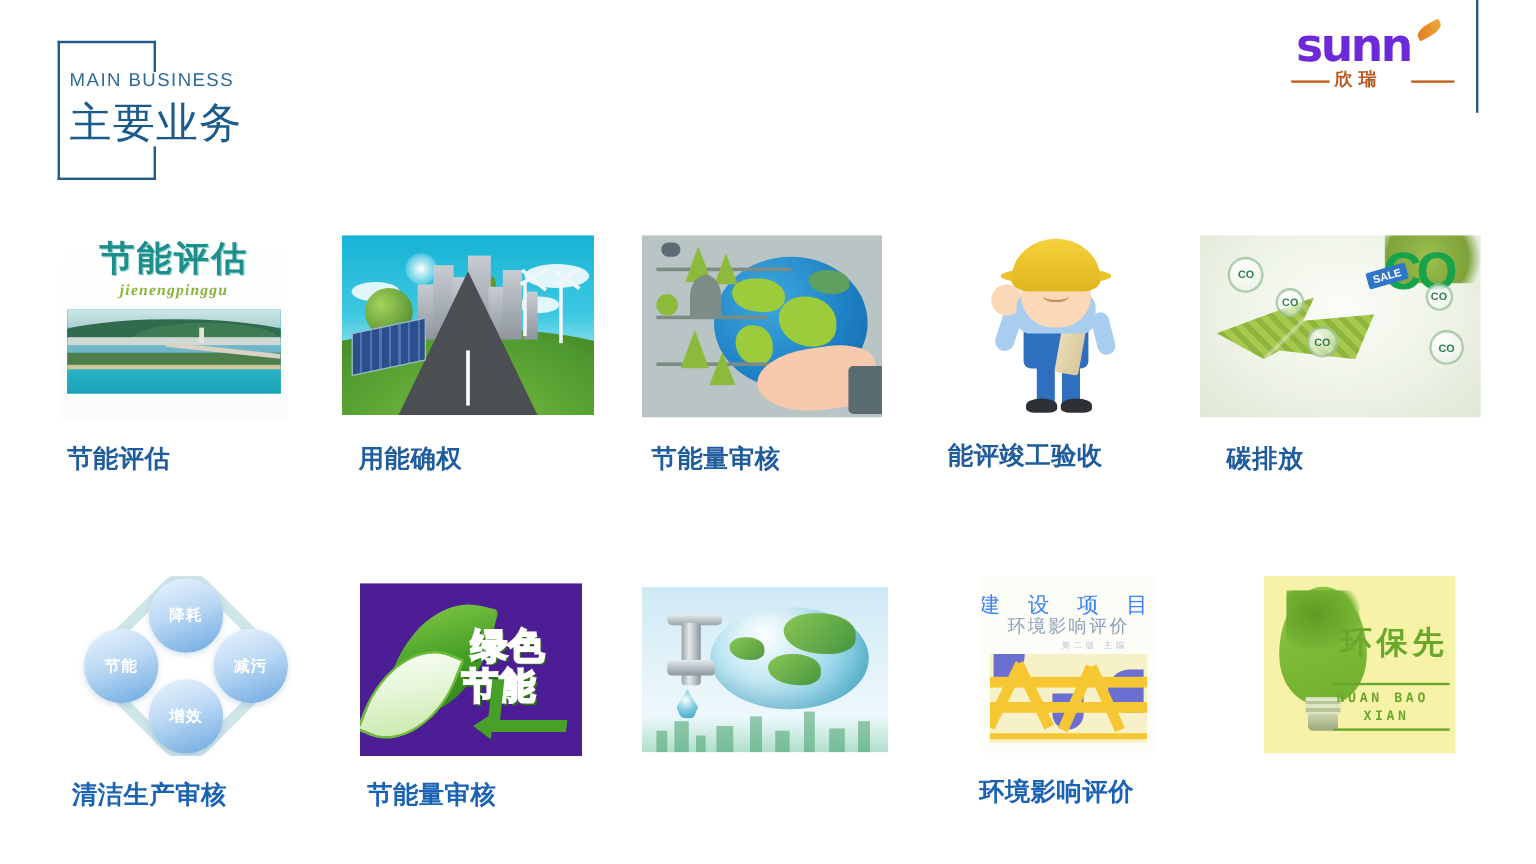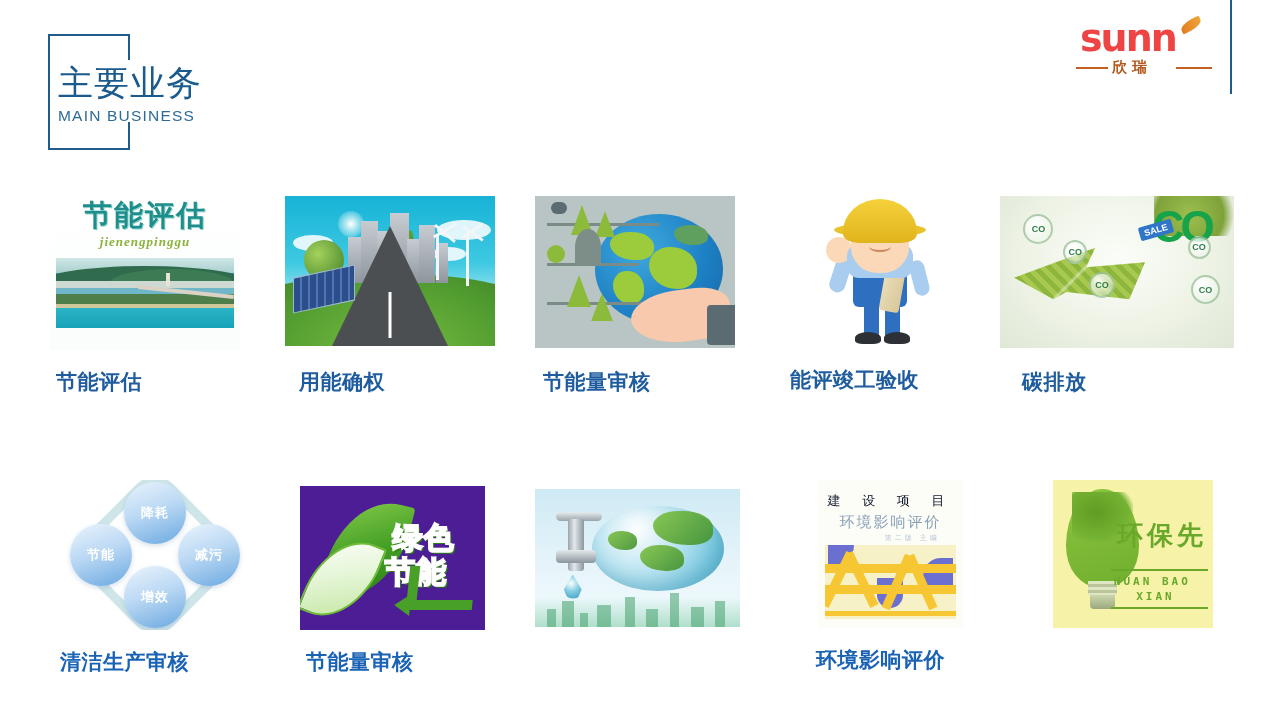--- a/index.html
+++ b/index.html
@@ -62,21 +62,21 @@
     width: 140px;
     height: 62px;
   }
   #logo-word {
     position: absolute;
     left: 4px;
     top: 0px;
     font-size: 38px;
     font-weight: 700;
     letter-spacing: -2px;
-    color: #ef4444;
+    color: #6d28d9;
     font-family: "DejaVu Sans", sans-serif;
     line-height: 40px;
   }
   #logo-leaf {
     position: absolute;
     left: 104px;
     top: 2px;
     width: 22px;
     height: 10px;
     background: linear-gradient(100deg, #E07B20 0%, #EFA83B 100%);
@@ -294,21 +294,21 @@
   .wt-drop { position:absolute; left:14%; top:62%; width:18px; height:24px;
     background: radial-gradient(circle at 40% 35%, #ffffff 0%, #7fcbe2 45%, #3a97be 100%);
     border-radius: 50% 50% 50% 50% / 62% 62% 38% 38%; clip-path: polygon(50% 0,100% 62%,78% 100%,22% 100%,0 62%); }
   .wt-skyline { position:absolute; left:0; right:0; bottom:0; height:22%;
     background: linear-gradient(transparent, rgba(120,200,160,.55)); }
   .wt-bldg { position:absolute; bottom:0; background: rgba(70,160,110,.55); }
 
   
   .art-book { width:100%; height:100%; position:relative; background:#fdfdf8; overflow:hidden; }
   .bk-t1 { position:absolute; left:50%; transform:translateX(-50%); top:8%;
-    font-size:13px; color:#0f172a; letter-spacing:9px; white-space:nowrap; font-weight:400; }
+    font-size:18px; color:#3b82f6; letter-spacing:9px; white-space:nowrap; font-weight:400; }
   .bk-t2 { position:absolute; left:50%; transform:translateX(-50%); top:22%;
     font-size:15px; color:#8aa0b8; letter-spacing:2px; white-space:nowrap; font-weight:400; }
   .bk-t3 { position:absolute; right:16%; top:36%; font-size:7px; color:#b9c6d4; letter-spacing:3px; }
   .bk-art { position:absolute; left:5%; right:5%; top:44%; bottom:6%;
     background:#f7f1c8; overflow:hidden; }
   .bk-bar { position:absolute; background:#f6c732; }
   .bk-circle { position:absolute; background:#6b6fd0; }
 
   
   .art-bulb { width:100%; height:100%; position:relative; background:#f6f2a8; overflow:hidden; }
@@ -332,22 +332,22 @@
 
 <div id="title-block">
   <div class="frame-line frame-top"></div>
   <div class="frame-line frame-left"></div>
   <div class="frame-line frame-bottom"></div>
   <div class="frame-line frame-right-top"></div>
   <div class="frame-line frame-right-bottom"></div>
 </div>
 
 <div id="title-text">
+  <div id="main-business-en">MAIN BUSINESS</div>
   <div id="main-business-cn">主要业务</div>
-  <div id="main-business-en">MAIN BUSINESS</div>
 </div>
 
 <div id="logo">
   <div id="logo-word">sunn</div>
   <div id="logo-leaf"></div>
   <div class="logo-rule logo-rule-left"></div>
   <div class="logo-rule logo-rule-right"></div>
   <div id="logo-cn">欣瑞</div>
 </div>
 

